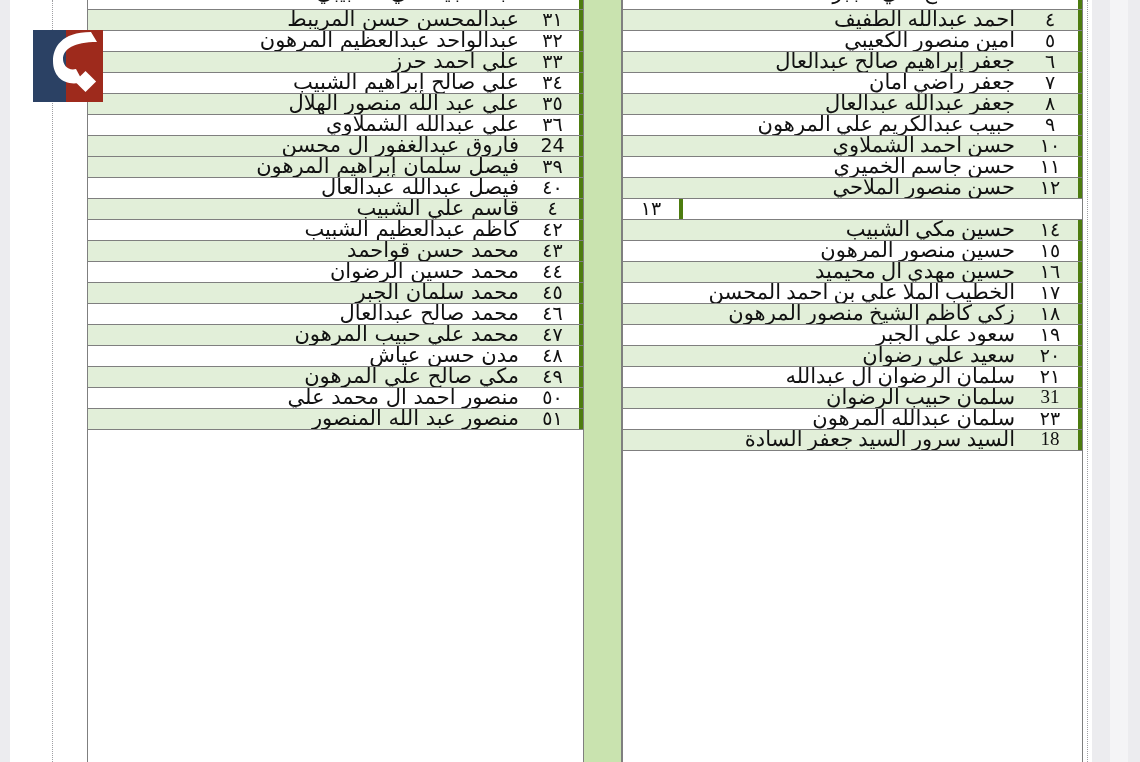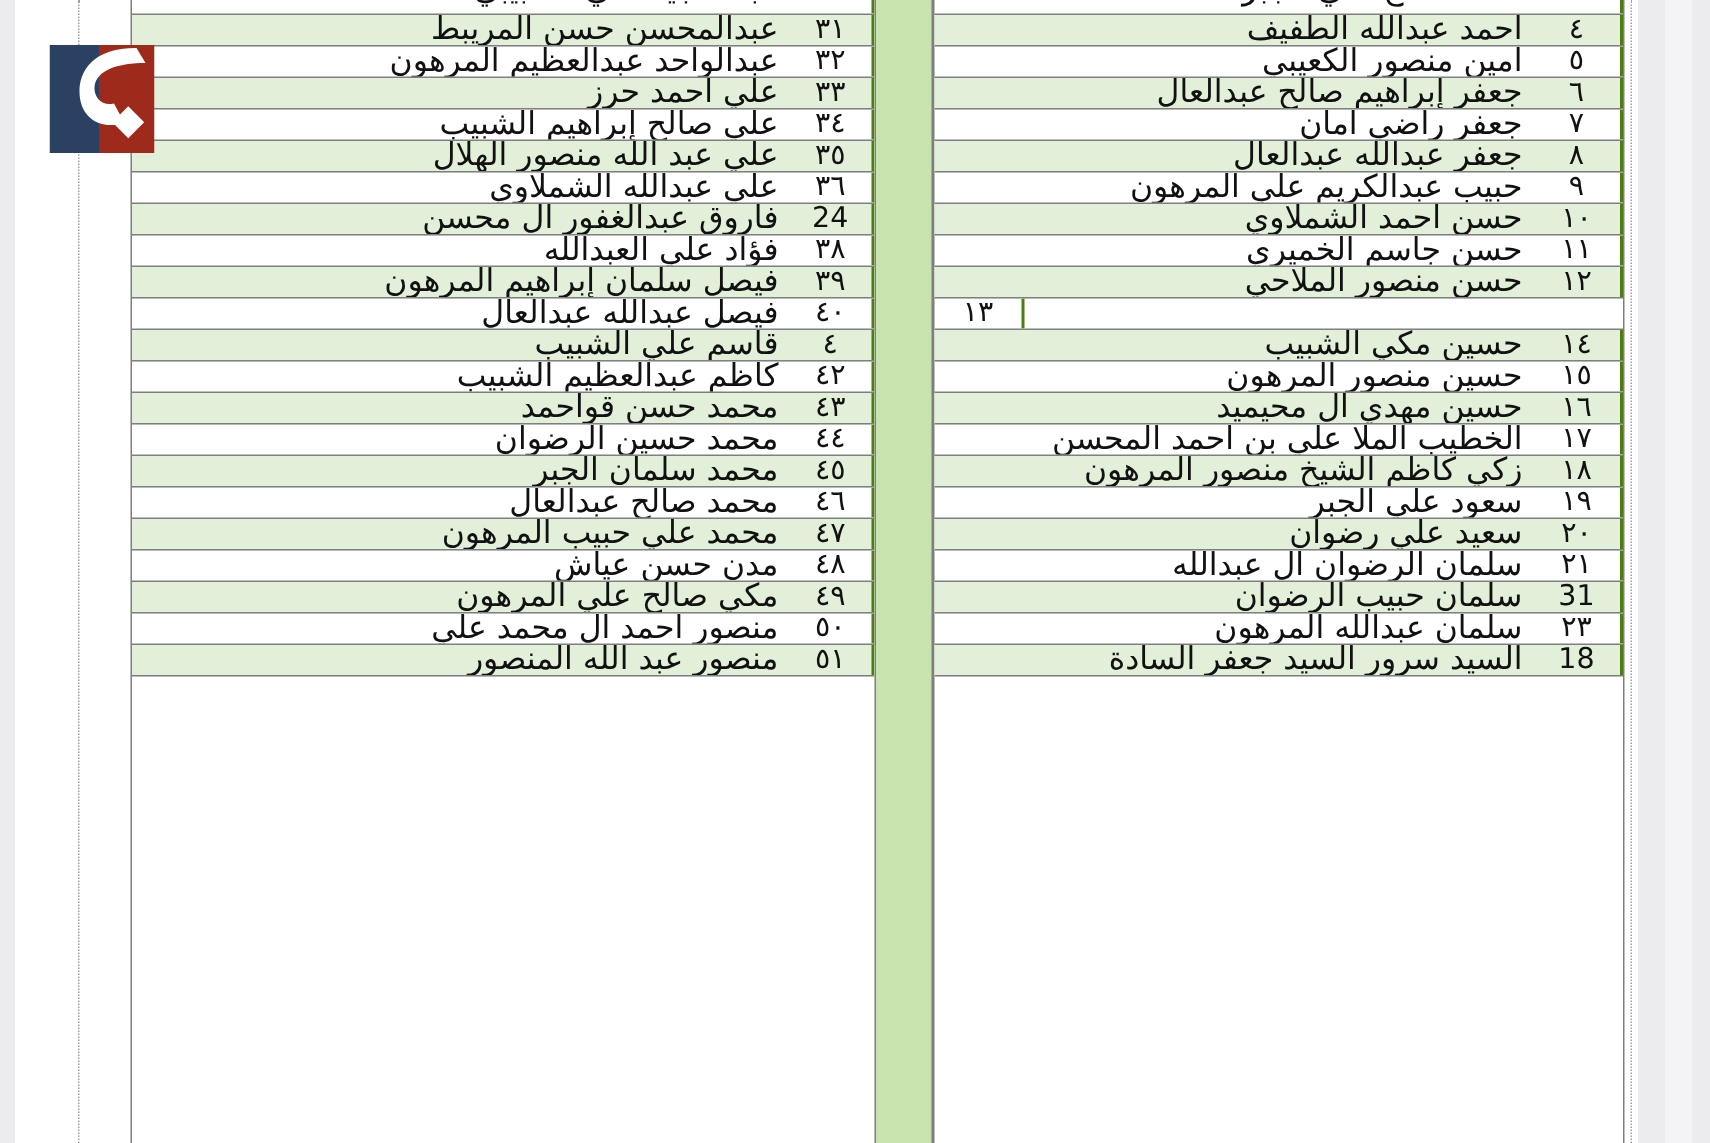--- a/index.html
+++ b/index.html
@@ -7,32 +7,32 @@
   .stage{position:relative;width:1140px;height:762px;overflow:hidden;background:#ececef;}
   .page{position:absolute;left:10px;top:0;width:1082px;height:762px;background:#ffffff;}
   .guide{position:absolute;top:0;height:762px;width:0;border-left:1px dotted #9f9fa3;z-index:3;}
   .guide.left{left:52px;}
   .guide.right{left:1087px;}
   .scroll-band{position:absolute;left:1110px;top:0;width:18px;height:762px;background:#f4f4f6;}
   .logo{position:absolute;left:33px;top:30px;width:70px;height:72px;z-index:5;}
   .doc-table{position:absolute;top:0;height:762px;box-sizing:border-box;background:#ffffff;
              border-left:1px solid #7f7f7f;border-right:1px solid #7f7f7f;z-index:2;}
   .doc-table.lt{left:87px;width:497px;}
-  .doc-table.rt{left:622px;width:461px;}
+  .doc-table.rt{left:622px;width:461px;font-family:Liberation Serif, serif;}
   .sep-strip{position:absolute;left:584px;top:0;width:38px;height:762px;background:#c9e3af;
              border-right:1px solid #7f7f7f;box-sizing:border-box;z-index:2;}
   .row{display:flex;flex-direction:row;height:21px;box-sizing:border-box;
        border-bottom:1px solid #7f7f7f;overflow:hidden;}
   .row.green{background:#e2efd9;}
   .row.partial{height:10px;position:relative;}
   .cell-name{flex:1 1 auto;direction:rtl;text-align:right;display:flex;align-items:center;
              justify-content:flex-start;padding:0 7px 2px 4px;font-size:21px;color:#111;
              white-space:nowrap;overflow:hidden;box-sizing:border-box;}
   .cell-num{direction:rtl;display:flex;align-items:center;justify-content:center;
-            border-right:2px solid #4d7c0f;font-size:19px;color:#111;box-sizing:border-box;
+            border-right:4px solid #4d7c0f;font-size:19px;color:#111;box-sizing:border-box;
             padding-bottom:2px;flex:0 0 auto;}
   .lt .cell-num{width:57px;}
   .rt .cell-num{width:60px;}
   .row.partial .cell-name{align-items:flex-start;}
   .row.partial .cell-name span{display:block;margin-top:-25px;line-height:34px;}
 </style>
 </head>
 <body>
 
 <div class="stage">
@@ -70,24 +70,20 @@
         <div class="cell-num">٣٥</div>
       </div>
       <div class="row">
         <div class="cell-name">علي عبدالله الشملاوي</div>
         <div class="cell-num">٣٦</div>
       </div>
       <div class="row green">
         <div class="cell-name">فاروق عبدالغفور آل محسن</div>
         <div class="cell-num">24</div>
       </div>
-      <div class="row">
-        <div class="cell-name">فؤاد علي العبدالله</div>
-        <div class="cell-num">٣٨</div>
-      </div>
       <div class="row green">
         <div class="cell-name">فيصل سلمان إبراهيم المرهون</div>
         <div class="cell-num">٣٩</div>
       </div>
       <div class="row">
         <div class="cell-name">فيصل عبدالله عبدالعال</div>
         <div class="cell-num">٤٠</div>
       </div>
       <div class="row green">
         <div class="cell-name">قاسم علي الشبيب</div>

